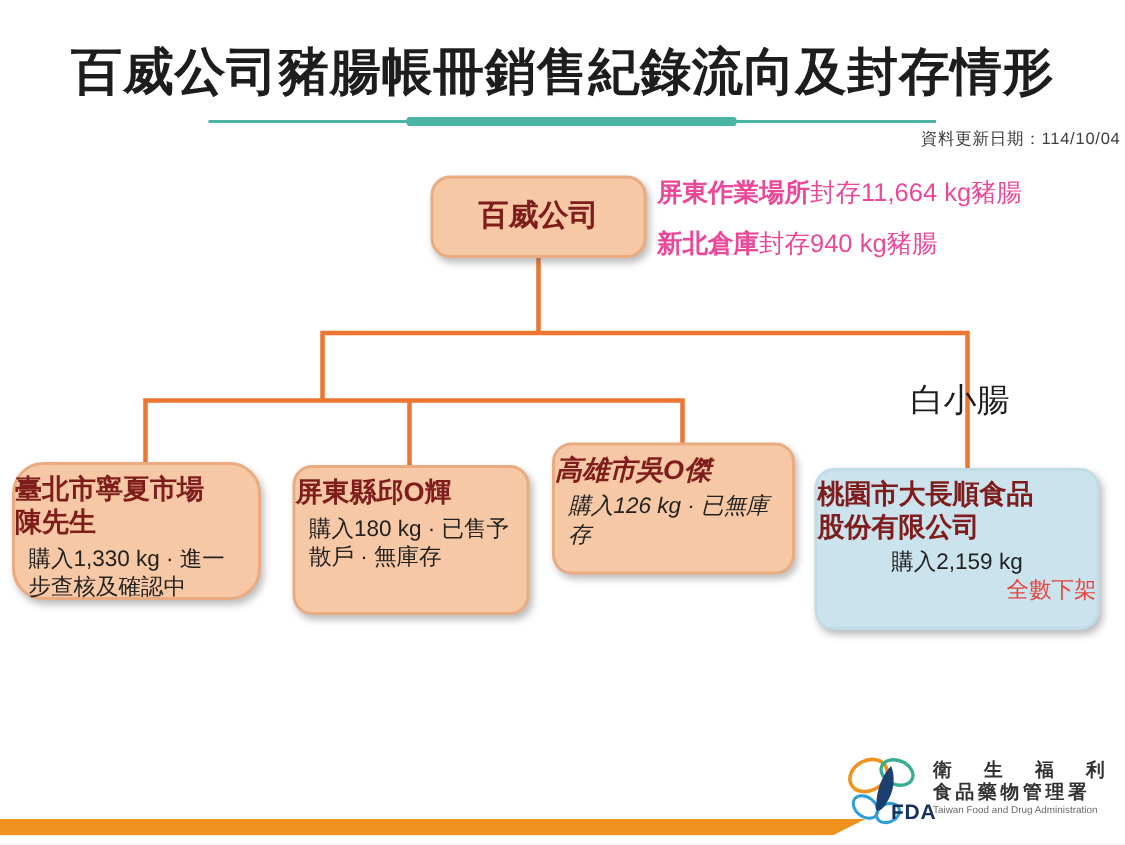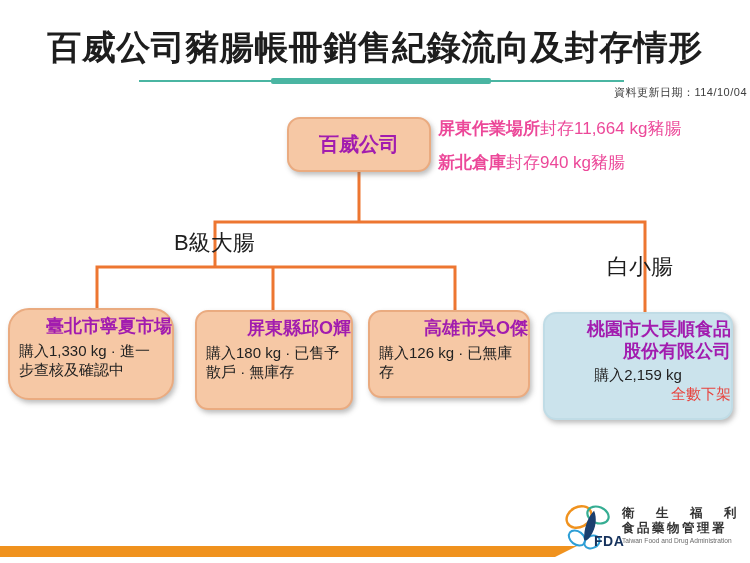--- a/index.html
+++ b/index.html
@@ -35,40 +35,40 @@
     padding-top:6px;
   }
   .node.root {
     left:287px; top:117px; width:144px; height:55px;
     display:flex; align-items:center; justify-content:center;
     padding-top:0;
   }
   .node.root .node-title { font-size:20px; }
   .node.blue { background:#cbe3ec; border-color:#c0dce6; }
   .node-title {
-    font-weight:700; font-size:18px; text-align:right;
-    line-height:1.22; color:#a21caf;
+    font-weight:700; font-size:18px; text-align:left;
+    line-height:1.22; color:#7f1d1d;
   }
   .node-body {
     font-size:15px; line-height:1.3; color:#222;
     padding:3px 9px 0 9px; text-align:left;
   }
   .node-body.centered { text-align:center; padding-top:2px; }
   .status-red { font-size:15px; text-align:right; color:#e8433e; line-height:1.3; }
   .root-notes {
     position:absolute; left:438px; top:112px; font-size:17px; color:#ec4899;
   }
   .root-notes .note-line { height:34px; line-height:34px; white-space:nowrap; }
   .root-notes b { font-weight:700; }
   .branch-label { position:absolute; font-size:22px; font-weight:500; color:#1d1d1d; }
   .branch-label.left  { left:174px; top:228px; }
   .branch-label.right { left:607px; top:252px; }
   #node-1 { left:8px;  top:308px; width:166px; height:92px;border-radius:21px; }
   #node-2 { left:195px; top:310px; width:158px; height:100px; }
-  #node-3 { left:368px; top:310px; width:162px; height:88px; }
+  #node-3 { left:368px; top:295px; width:162px; height:88px;font-style:italic; }
   #node-4 { left:543px; top:312px; width:190px; height:108px; padding-top:5px; }
   .footer-bar {
     position:absolute; left:0; top:546px; width:577px; height:11px;
     background:#f0921e;
     clip-path:polygon(0 0, 100% 0, calc(100% - 22px) 100%, 0 100%);
   }
   .logo {
     position:absolute; left:563px; top:499px; width:184px; height:60px;
   }
   .logo-butterfly { position:absolute; left:0; top:2px; }
@@ -109,26 +109,26 @@
 
   <div class="root-notes">
     <div class="note-line">
       <b>屏東作業場所</b><span>封存11,664 kg豬腸</span>
     </div>
     <div class="note-line">
       <b>新北倉庫</b><span>封存940 kg豬腸</span>
     </div>
   </div>
 
-  <div class="branch-label left">B級大腸</div>
   <div class="branch-label right">白小腸</div>
 
   <div class="node" id="node-1">
     <div class="node-title">
       <div>臺北市寧夏市場</div>
+      <div>陳先生</div>
     </div>
     <div class="node-body">購入1,330 kg · 進一步查核及確認中</div>
   </div>
 
   <div class="node" id="node-2">
     <div class="node-title">屏東縣邱O輝</div>
     <div class="node-body">購入180 kg · 已售予散戶 · 無庫存</div>
   </div>
 
   <div class="node" id="node-3">

